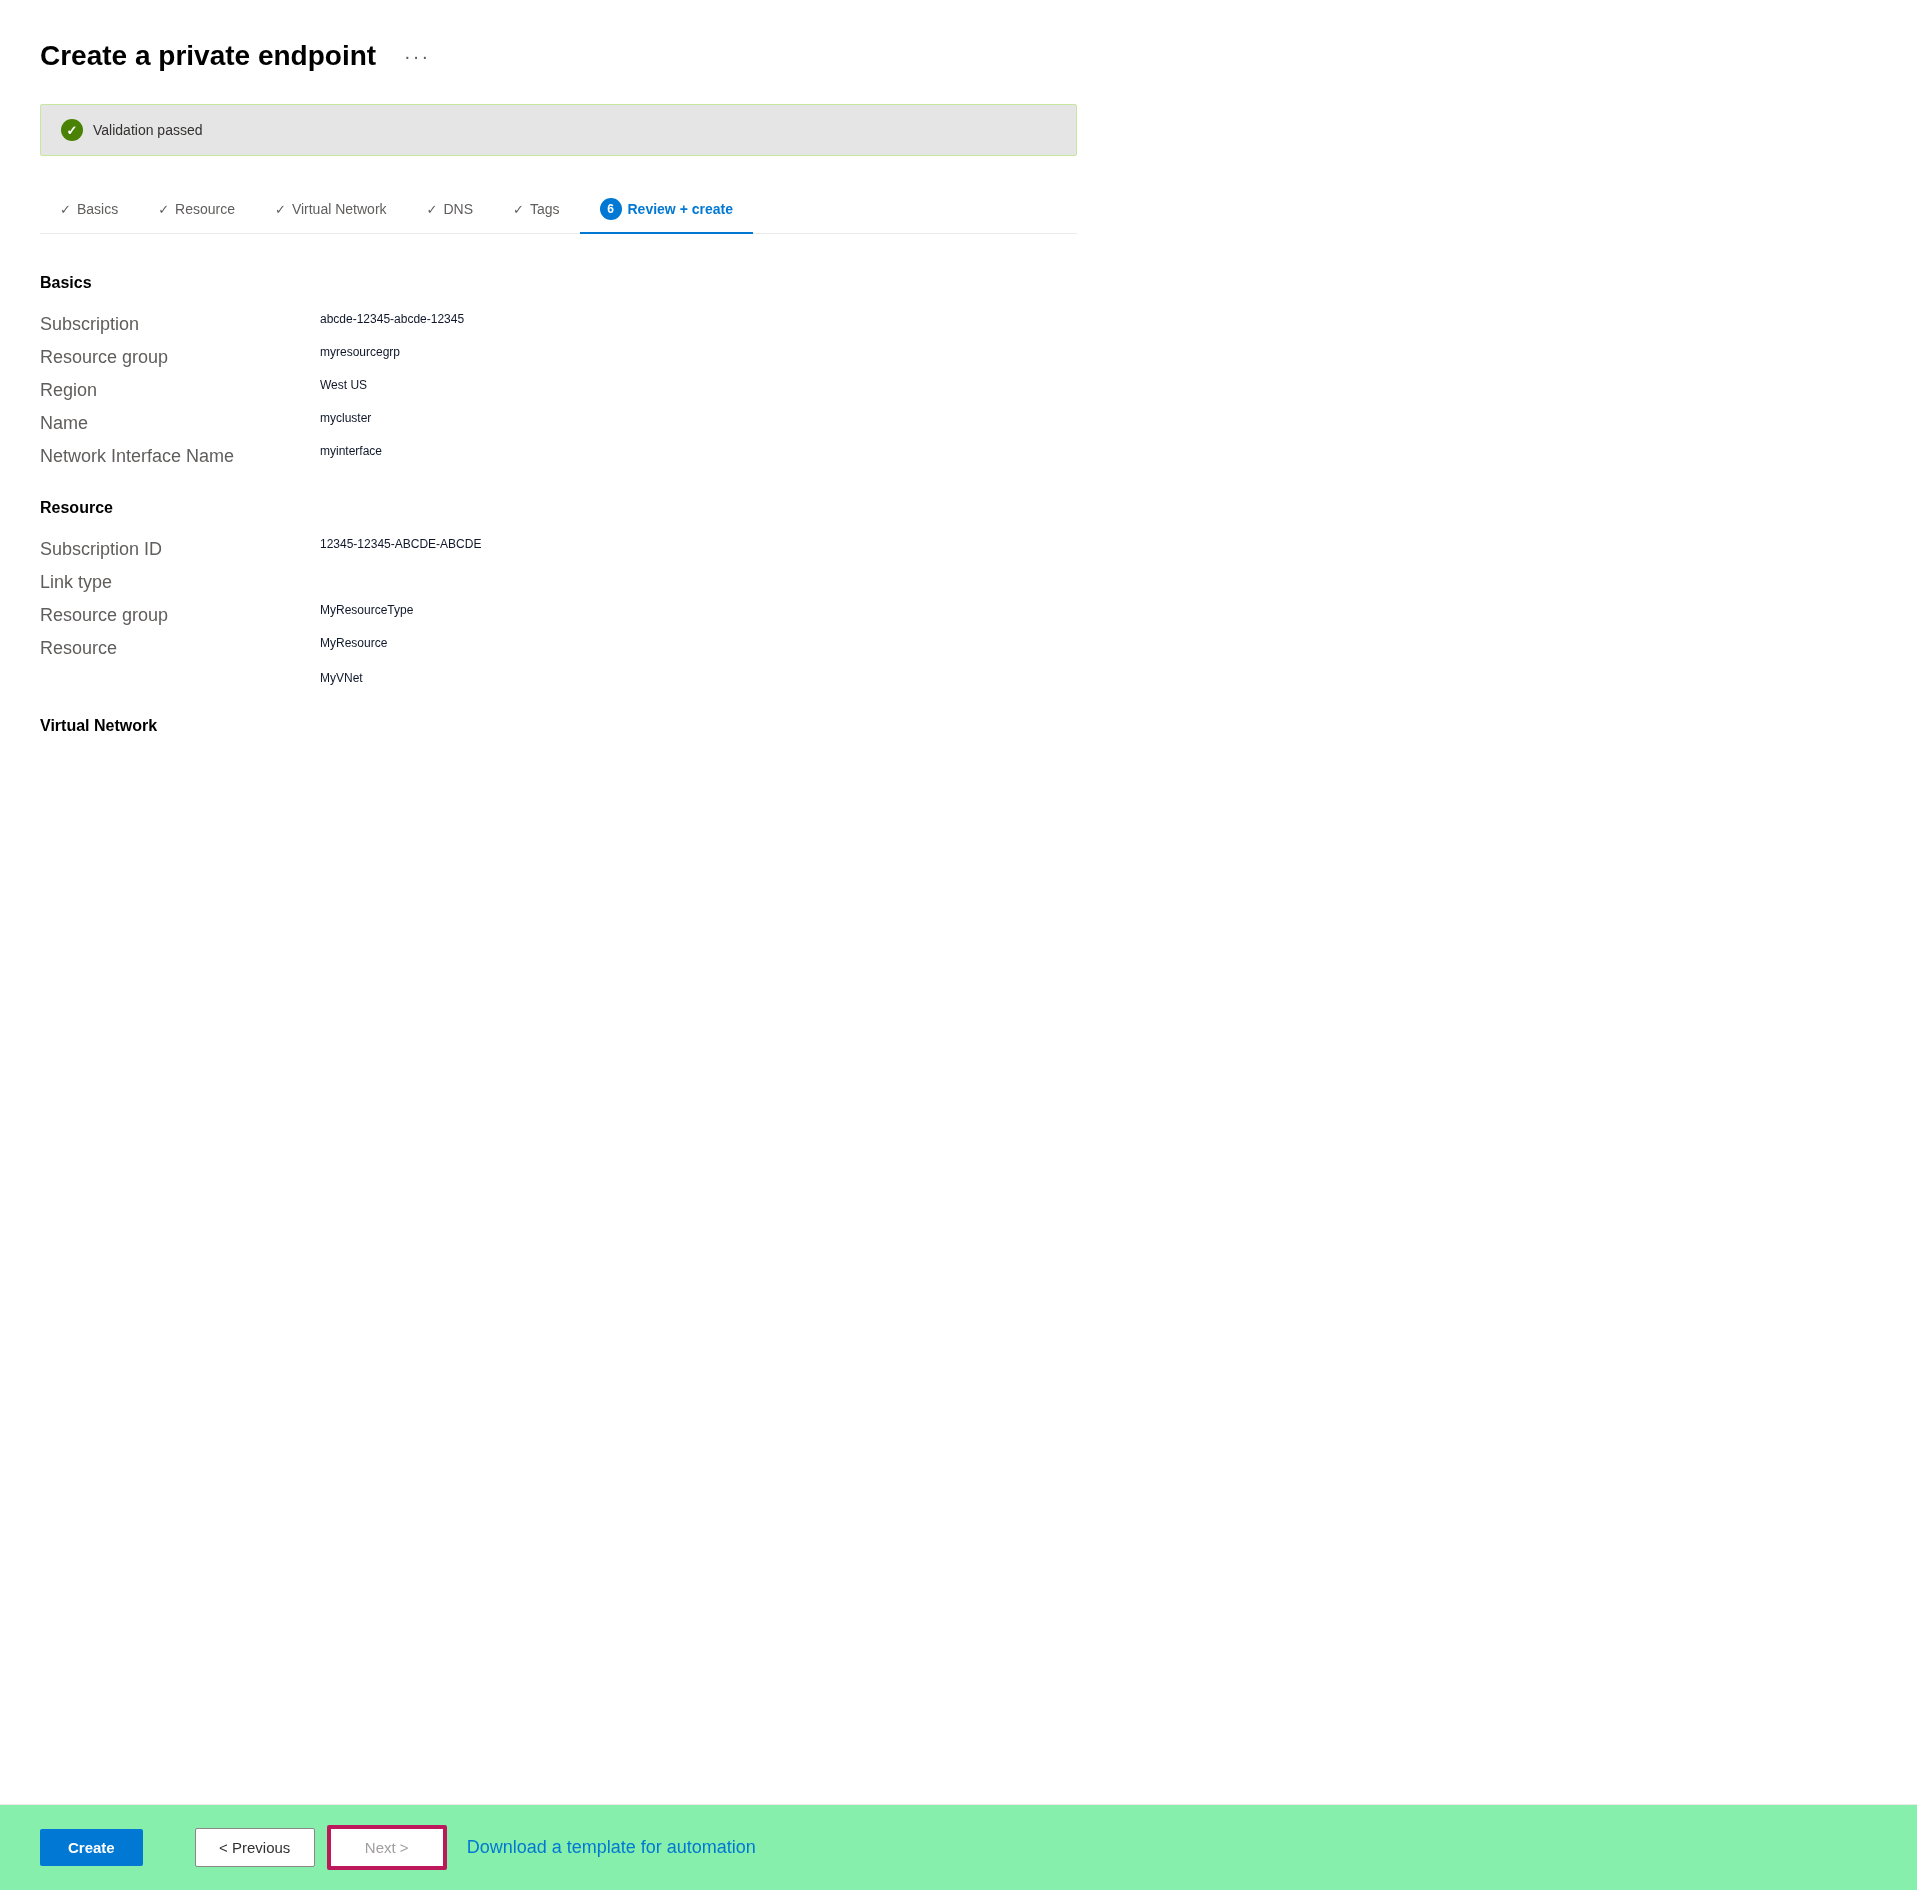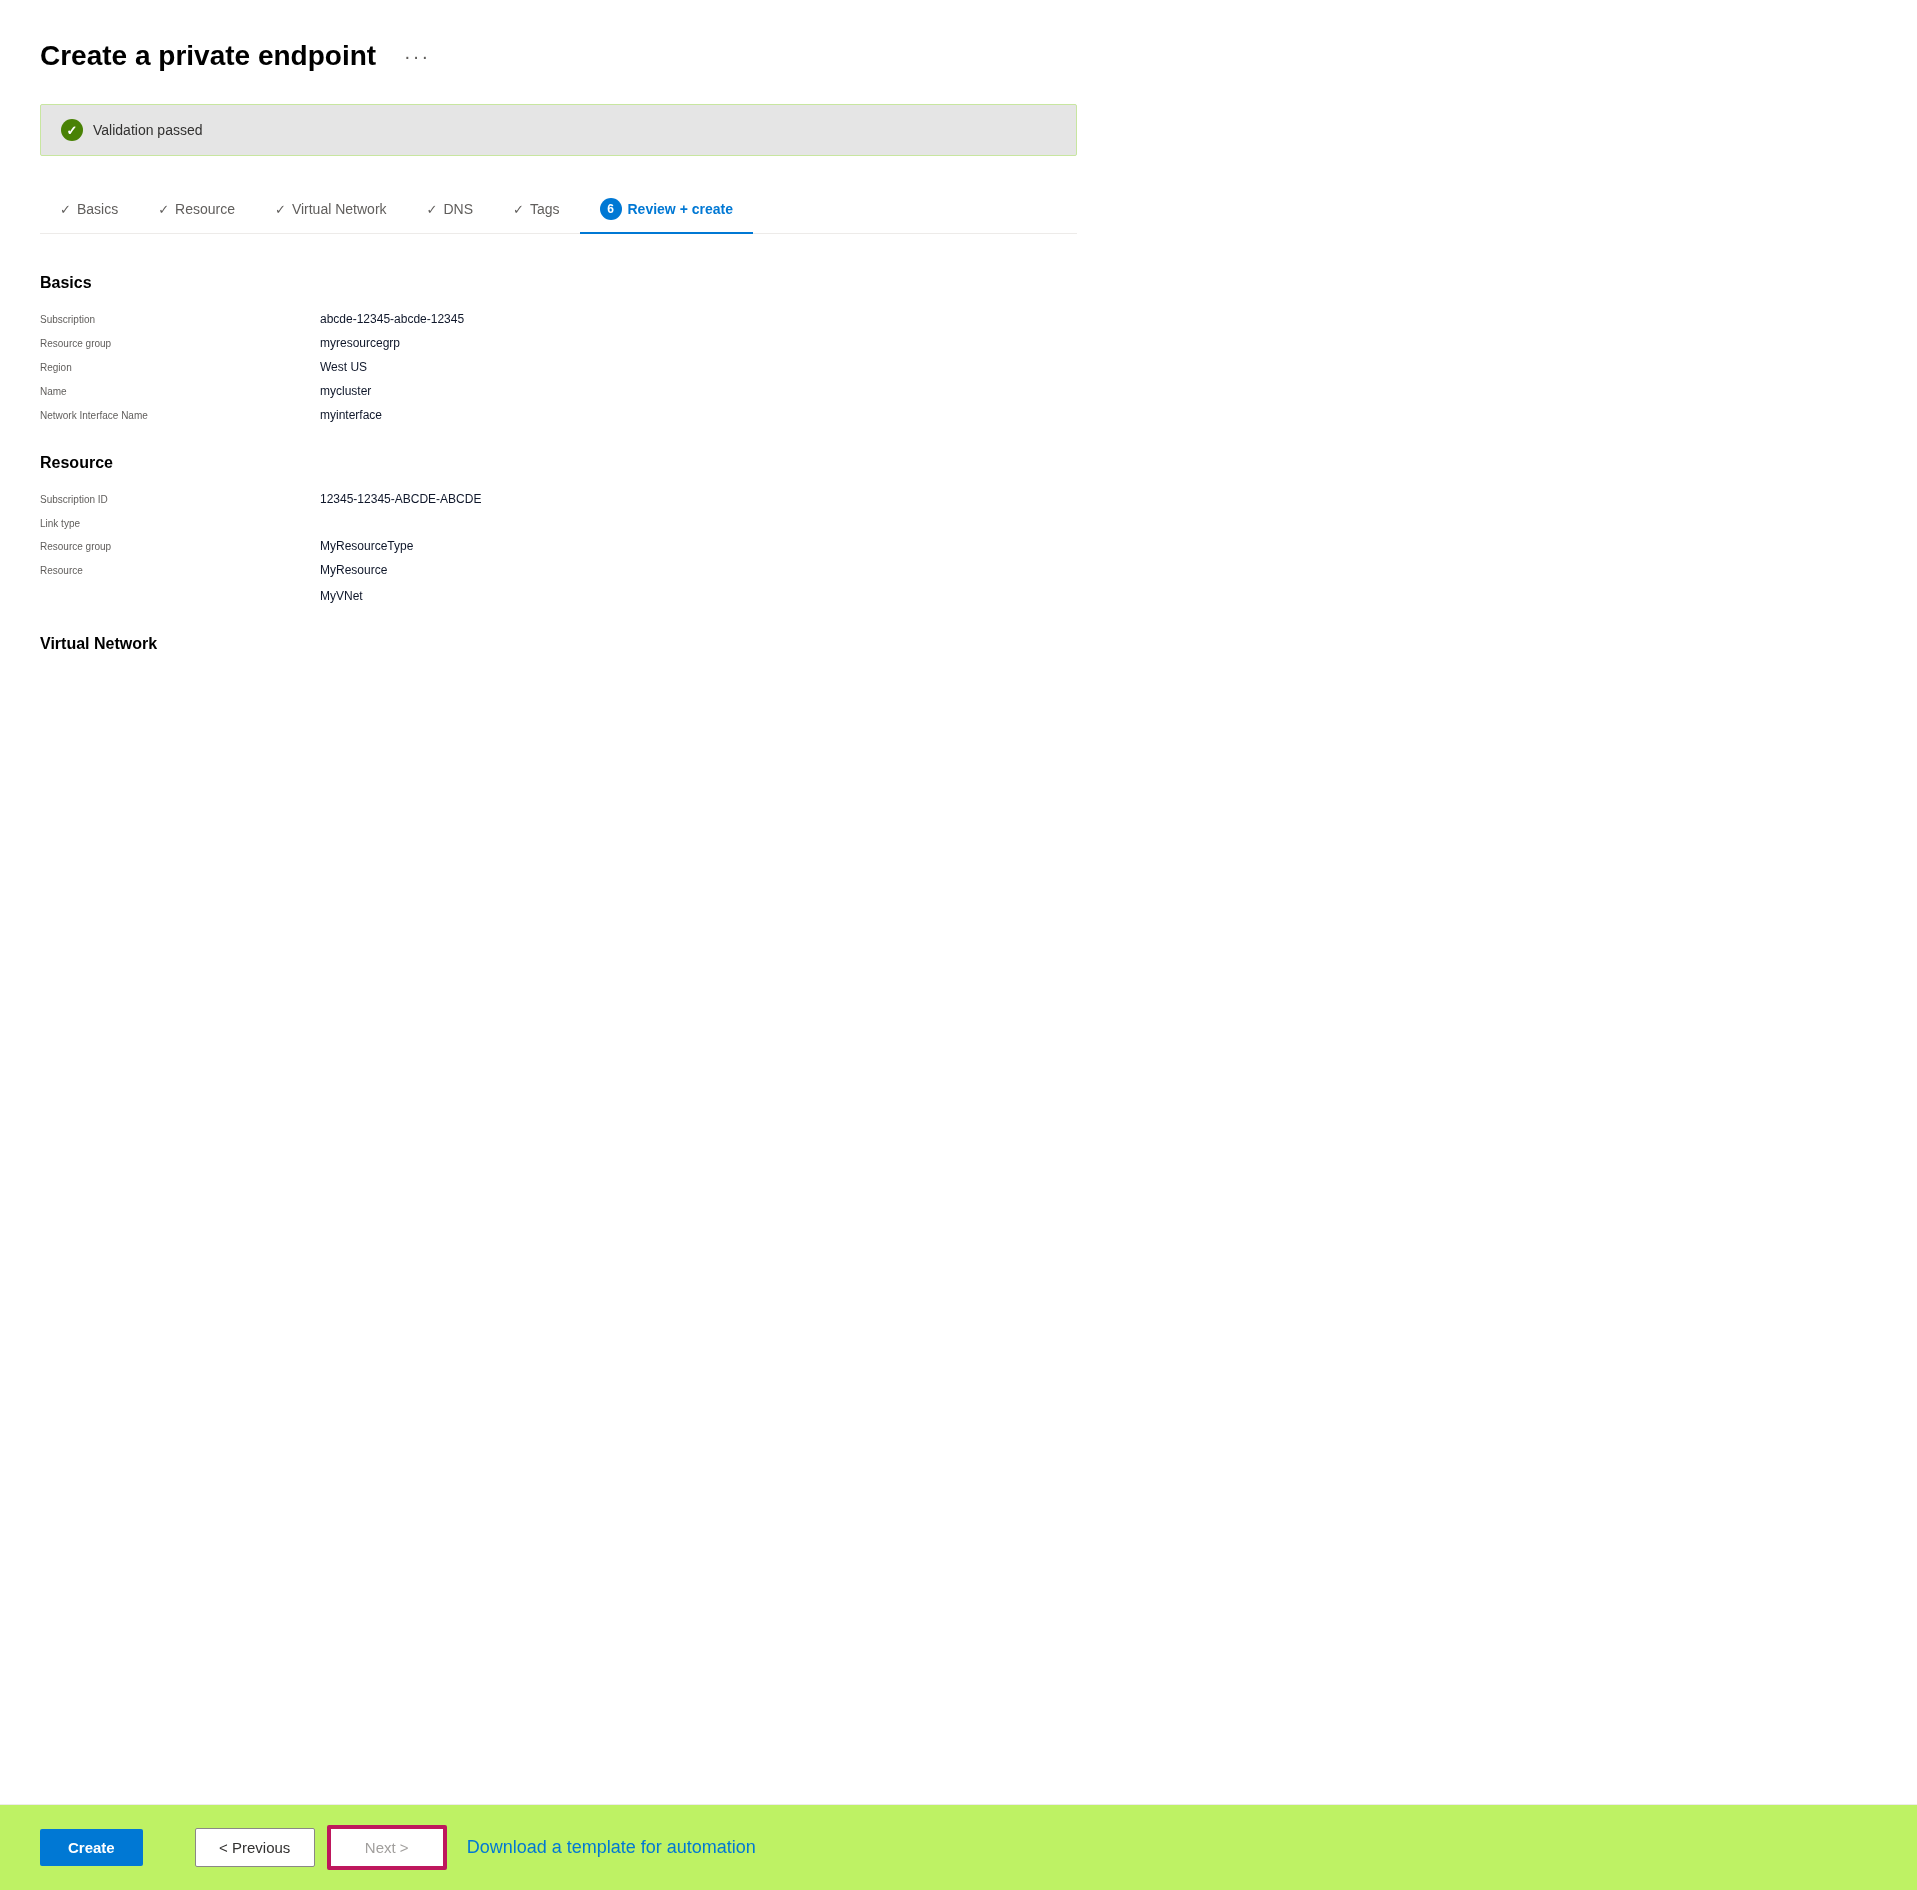--- a/index.html
+++ b/index.html
@@ -121,34 +121,34 @@
 
     .field-row {
       display: flex;
       align-items: flex-start;
       margin-bottom: 10px;
     }
     .field-label {
       width: 280px;
       flex-shrink: 0;
       color: #605e5c;
-      font-size: 10px;
+      font-size: 18px;
       padding-top: 2px;
     }
     .field-value {
       font-size: 12px;
       color: #0f172a;
     }
 
     .bottom-bar {
       position: fixed;
       bottom: 0;
       left: 0;
       width: 100%;
-      background: #bef264;
+      background: #86efac;
       border-top: 1px solid #edebe9;
       display: flex;
       align-items: center;
       padding: 20px 40px;
       gap: 12px;
       z-index: 100;
     }
 
     .btn-create {
       background: #0078d4;

